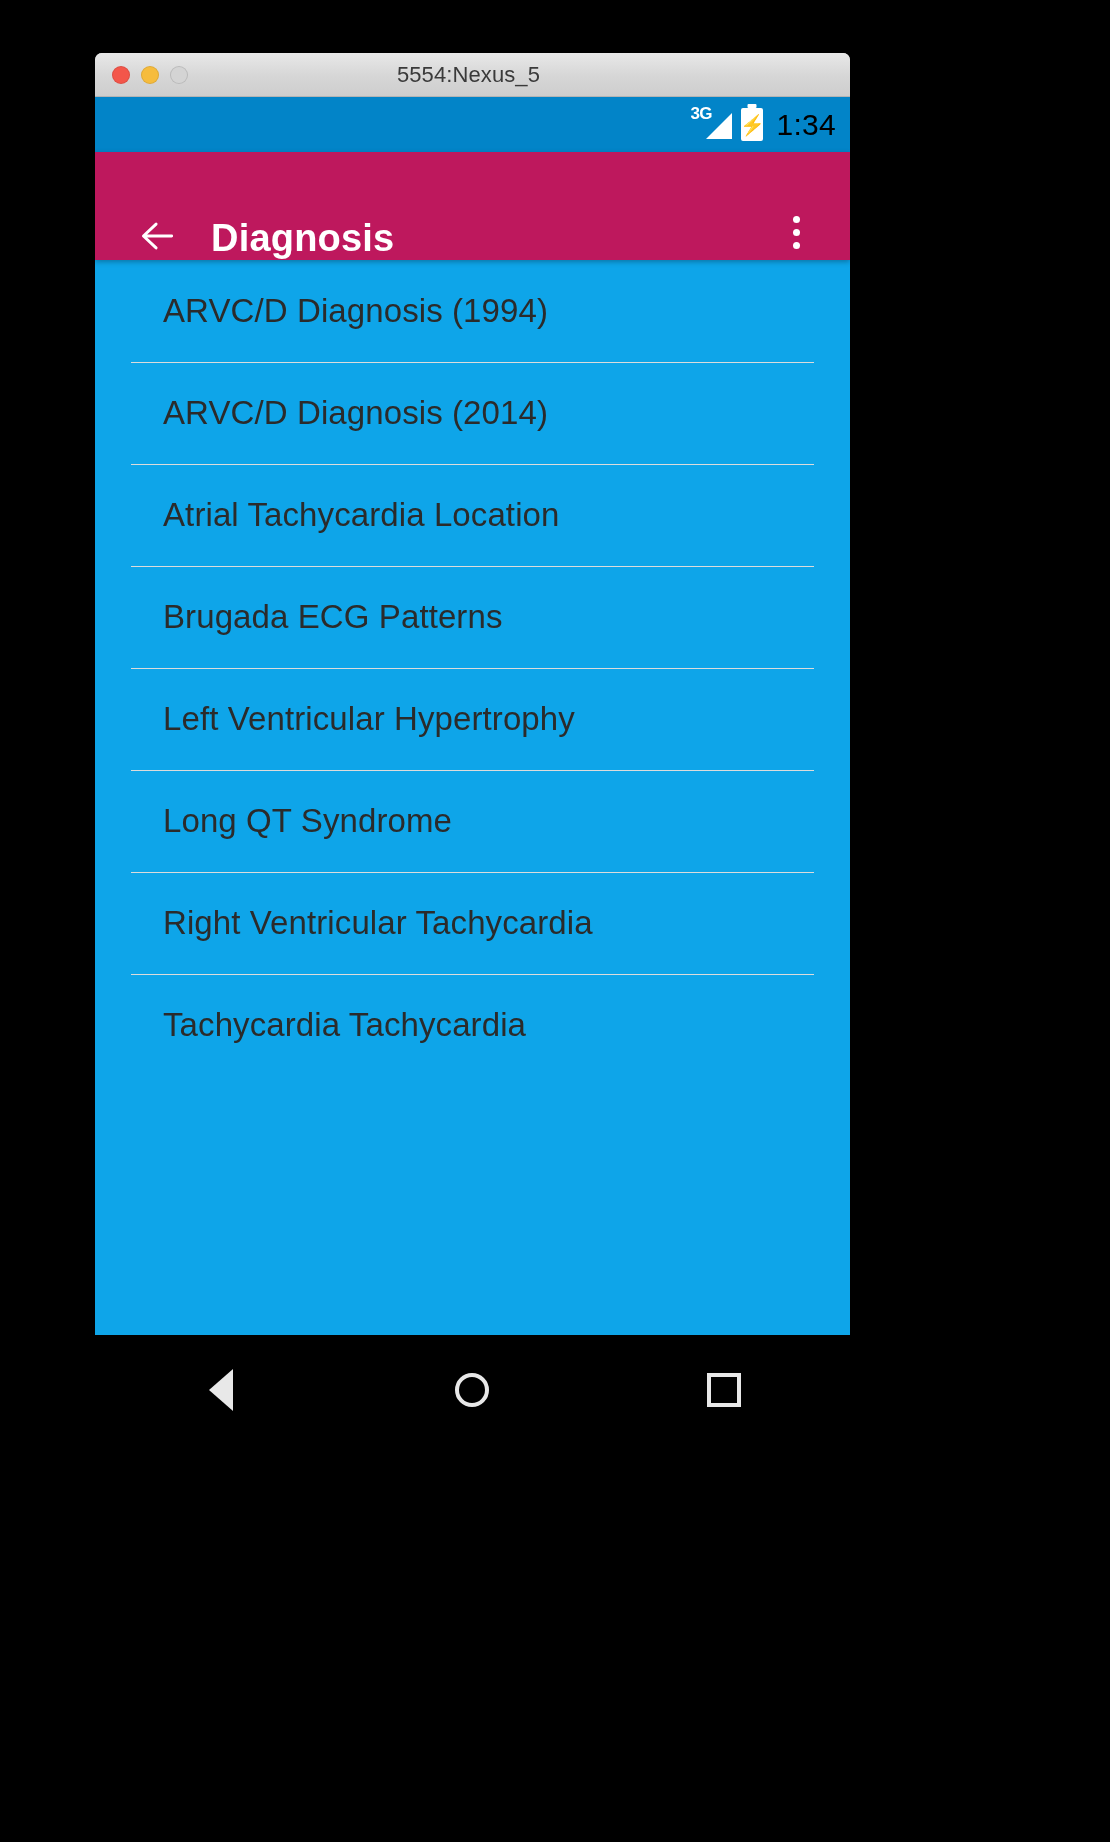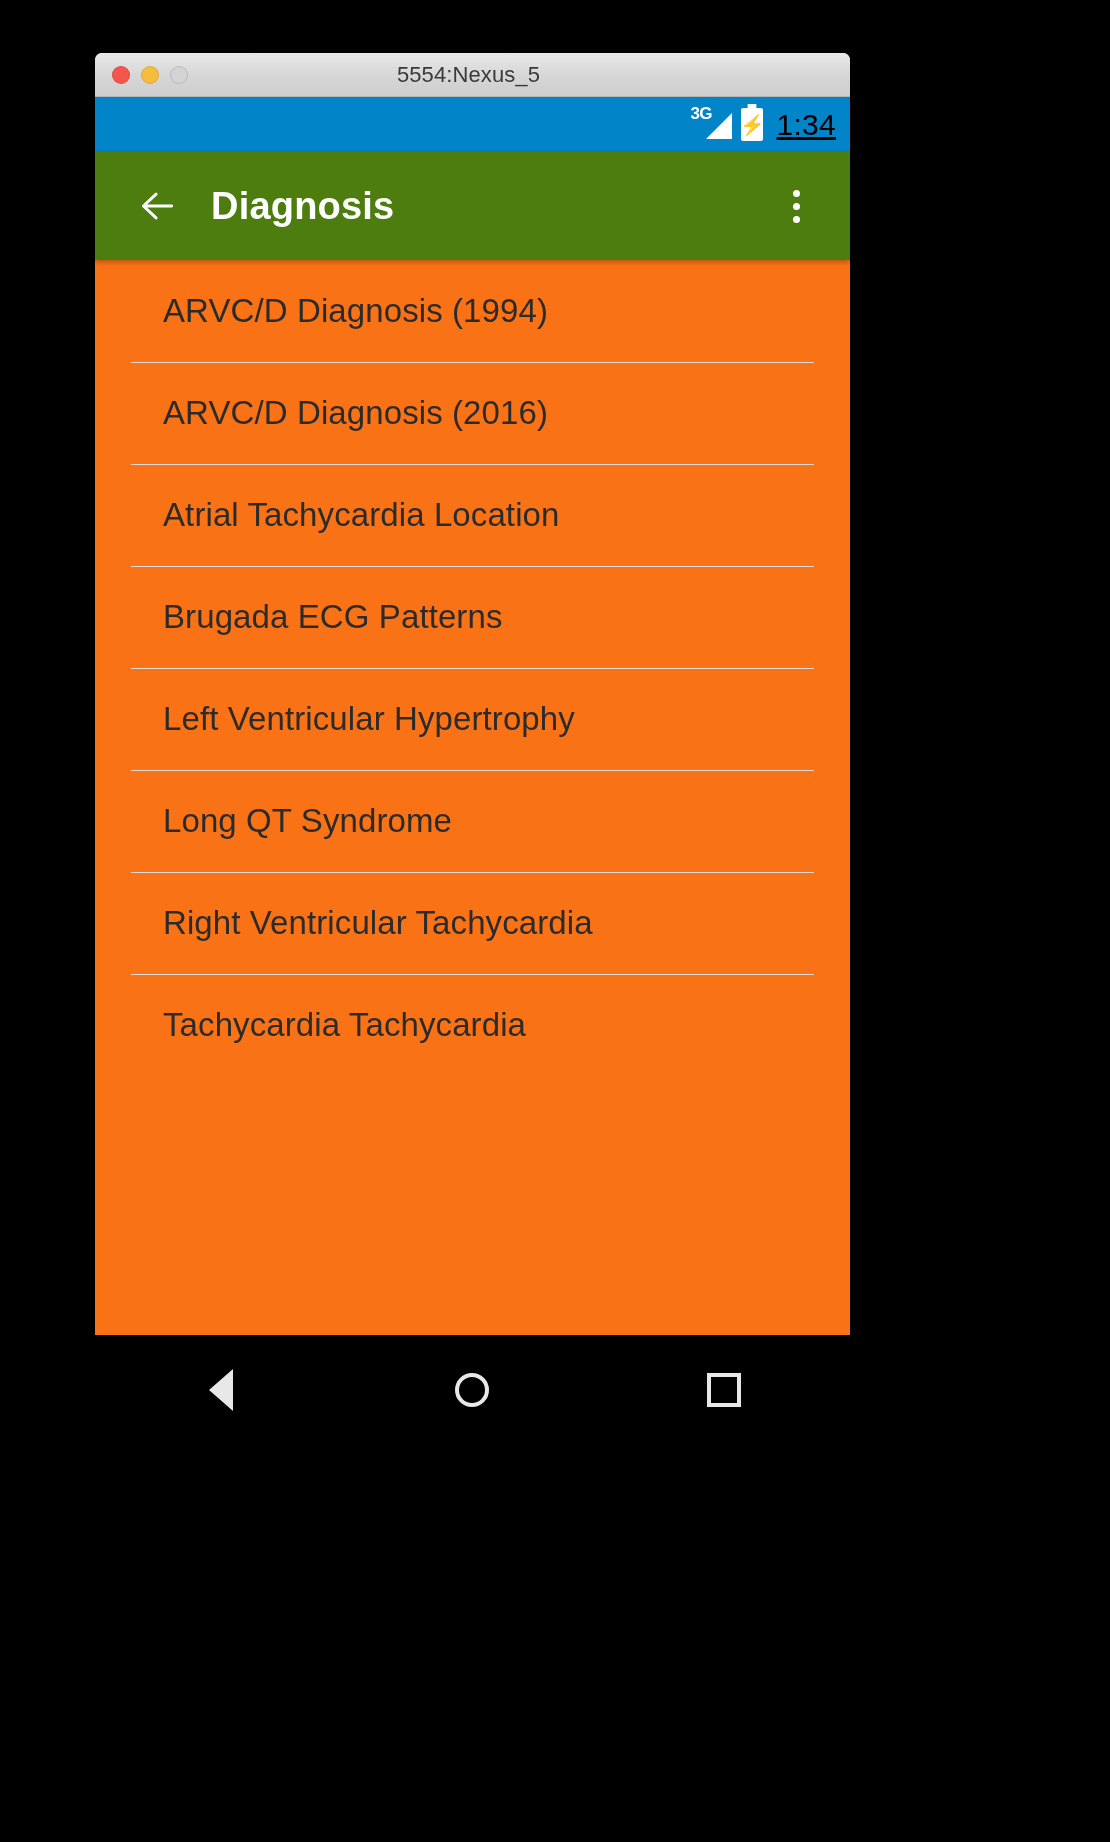--- a/index.html
+++ b/index.html
@@ -68,21 +68,20 @@
     display: flex;
     align-items: center;
     justify-content: flex-end;
     padding-right: 14px;
     box-sizing: border-box;
   }
   .status-right {
     display: flex;
     align-items: center;
     gap: 9px;
-    text-decoration: underline;
   }
   #signal-icon {
     position: relative;
     width: 42px;
     height: 34px;
   }
   #signal-icon .net-label {
     position: absolute;
     top: -3px;
     left: 0px;
@@ -134,23 +133,23 @@
     font-size: 30px;
     color: #000000;
     font-family: "Liberation Sans", sans-serif;
     margin-left: 4px;
     letter-spacing: 0.3px;
   }
 
   
   #app-bar {
     height: 108px;
-    background: #4d7c0f;
-    display: flex;
-    align-items: center;
+    background: #be185d;
+    display: flex;
+    align-items: flex-end;
     padding: 0 32px 0 38px;
     box-sizing: border-box;
     position: relative;
     z-index: 3;
     box-shadow: 0 2px 5px rgba(0,0,0,0.28);
   }
   #back-button {
     width: 48px;
     height: 48px;
     display: flex;
@@ -181,21 +180,21 @@
   #overflow-button .dot {
     width: 7px;
     height: 7px;
     border-radius: 50%;
     background: #ffffff;
     display: block;
   }
 
   
   #diagnosis-list {
-    background: #f97316;
+    background: #0ea5e9;
     height: 1076px;
     overflow: hidden;
     position: relative;
   }
   .list-item {
     height: 102px;
     display: flex;
     align-items: center;
     padding: 0 36px 0 68px;
     box-sizing: border-box;
@@ -298,21 +297,21 @@
       <span class="dot"></span>
       <span class="dot"></span>
     </div>
   </div>
 
   <div id="diagnosis-list">
     <div class="list-item">
       <span class="list-item-label">ARVC/D Diagnosis (1994)</span>
     </div>
     <div class="list-item">
-      <span class="list-item-label">ARVC/D Diagnosis (2016)</span>
+      <span class="list-item-label">ARVC/D Diagnosis (2014)</span>
     </div>
     <div class="list-item">
       <span class="list-item-label">Atrial Tachycardia Location</span>
     </div>
     <div class="list-item">
       <span class="list-item-label">Brugada ECG Patterns</span>
     </div>
     <div class="list-item">
       <span class="list-item-label">Left Ventricular Hypertrophy</span>
     </div>

